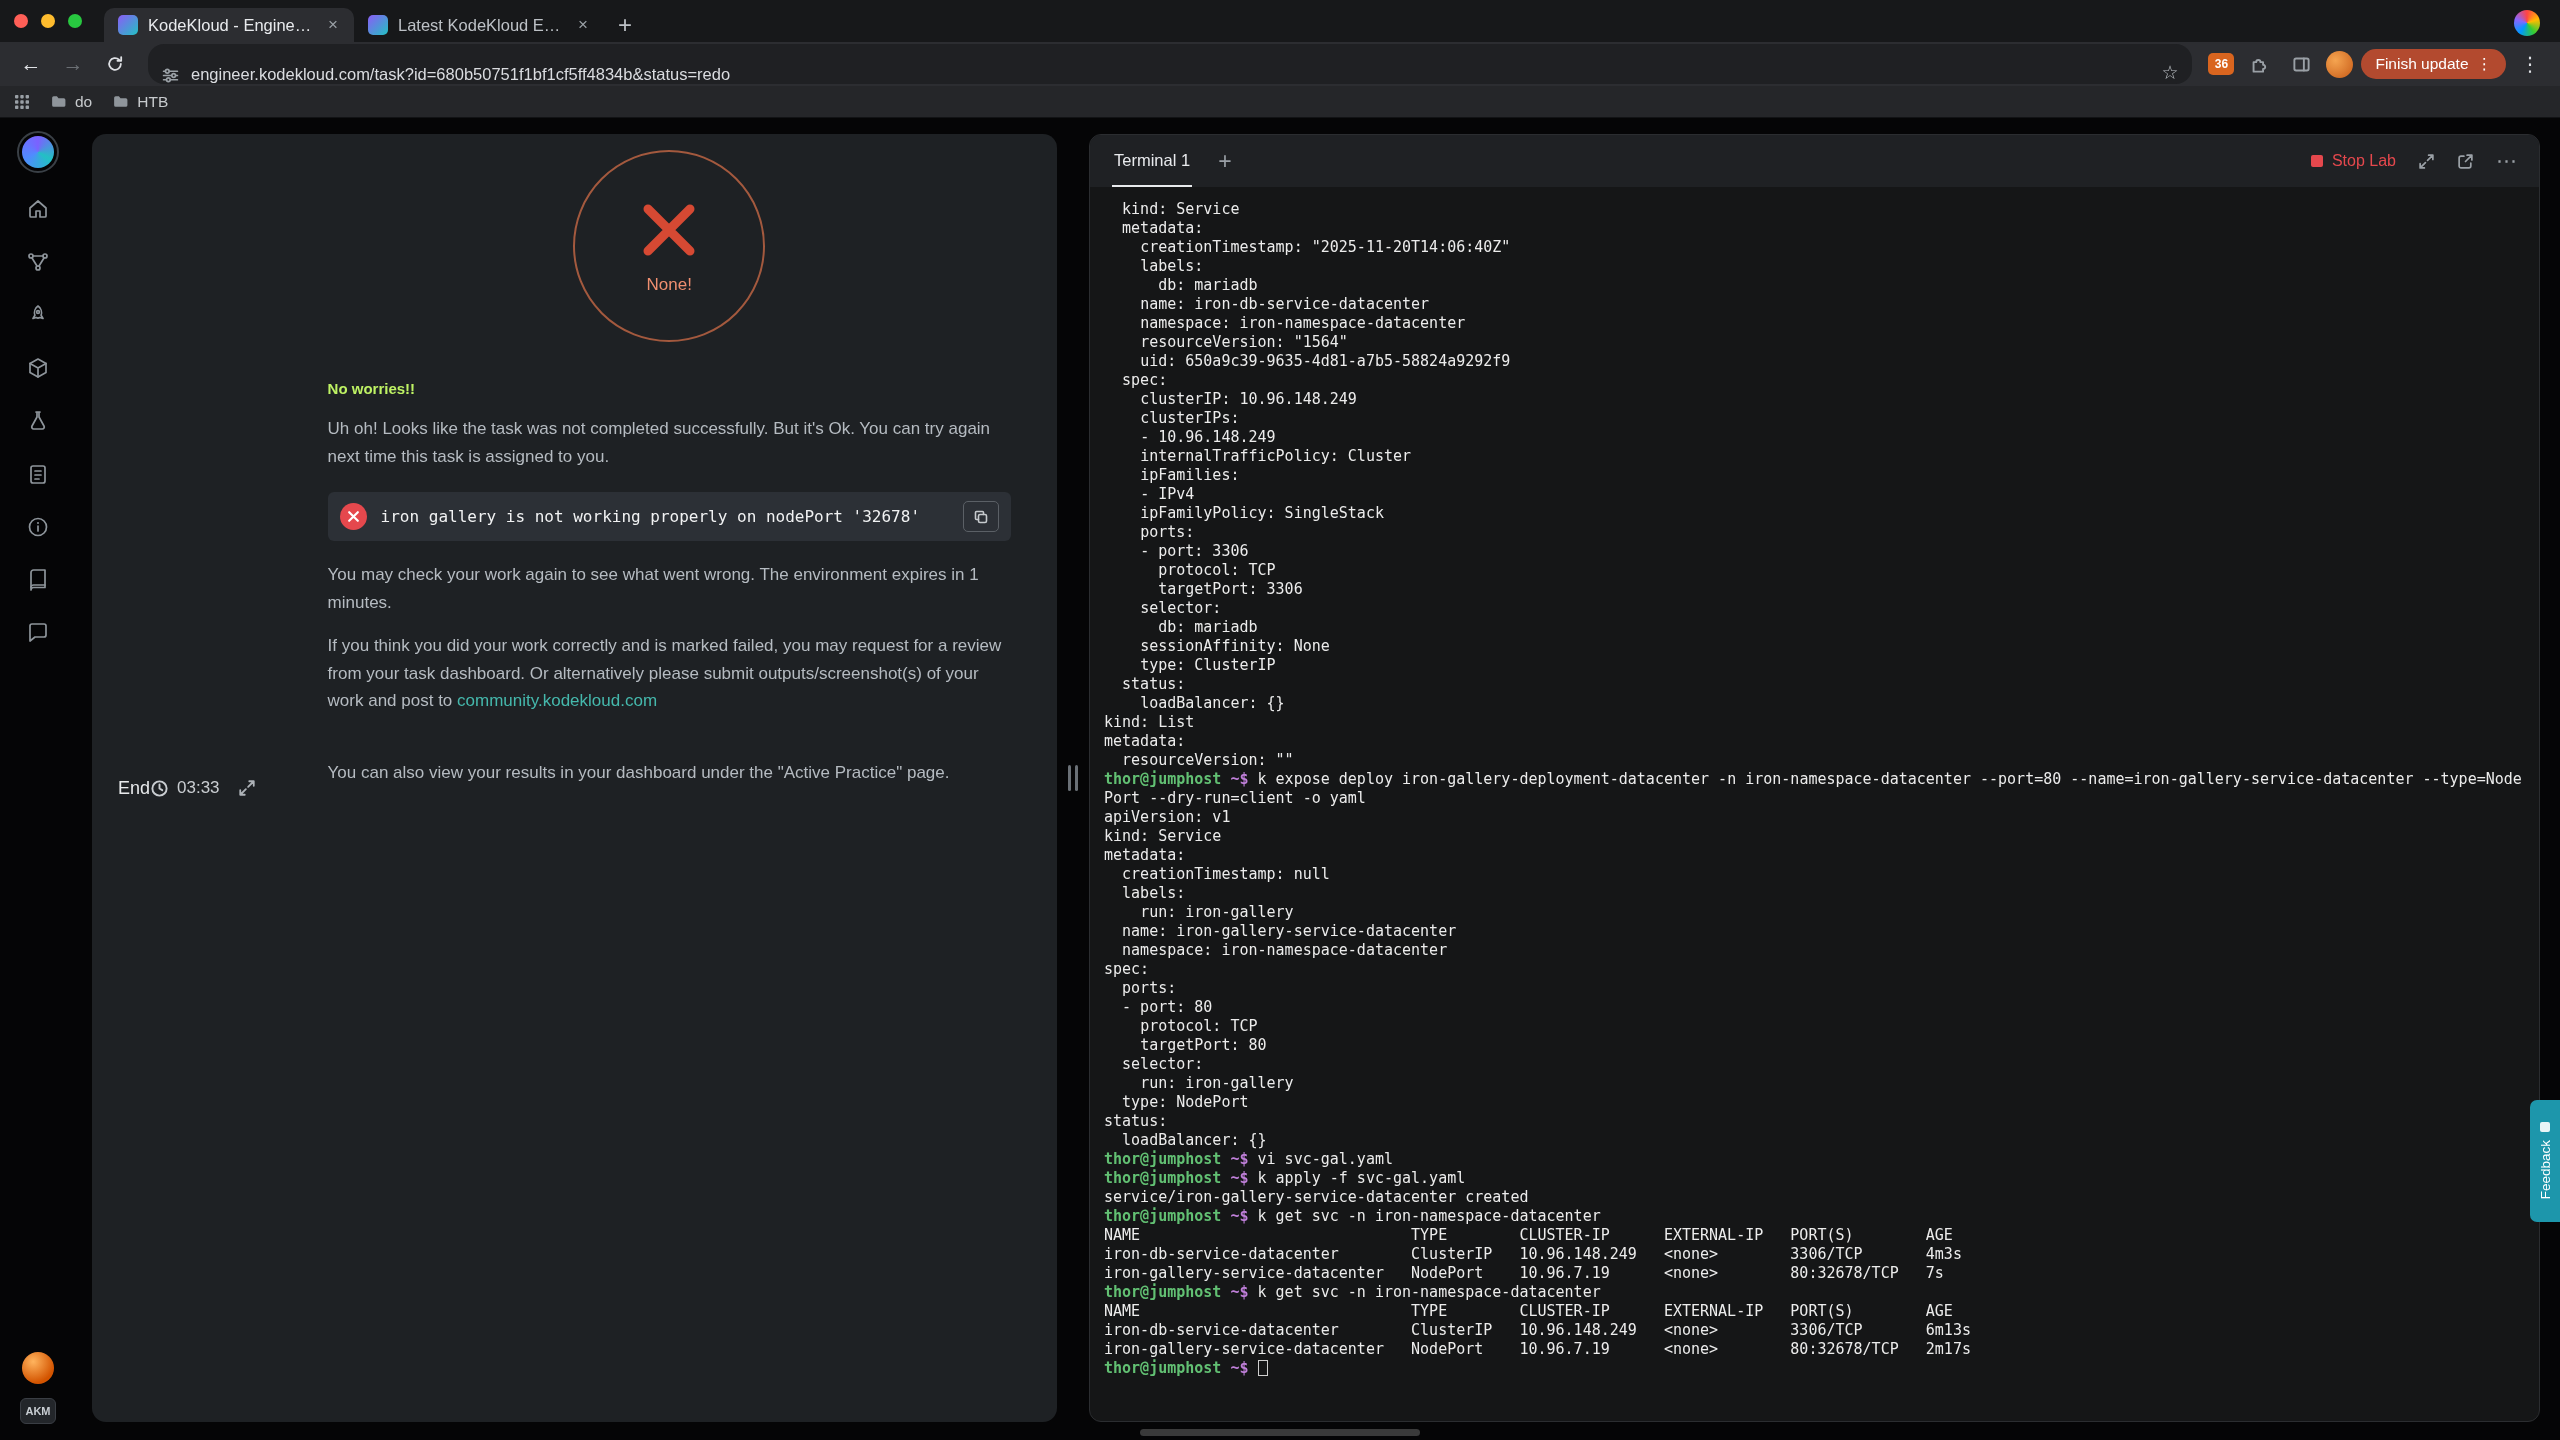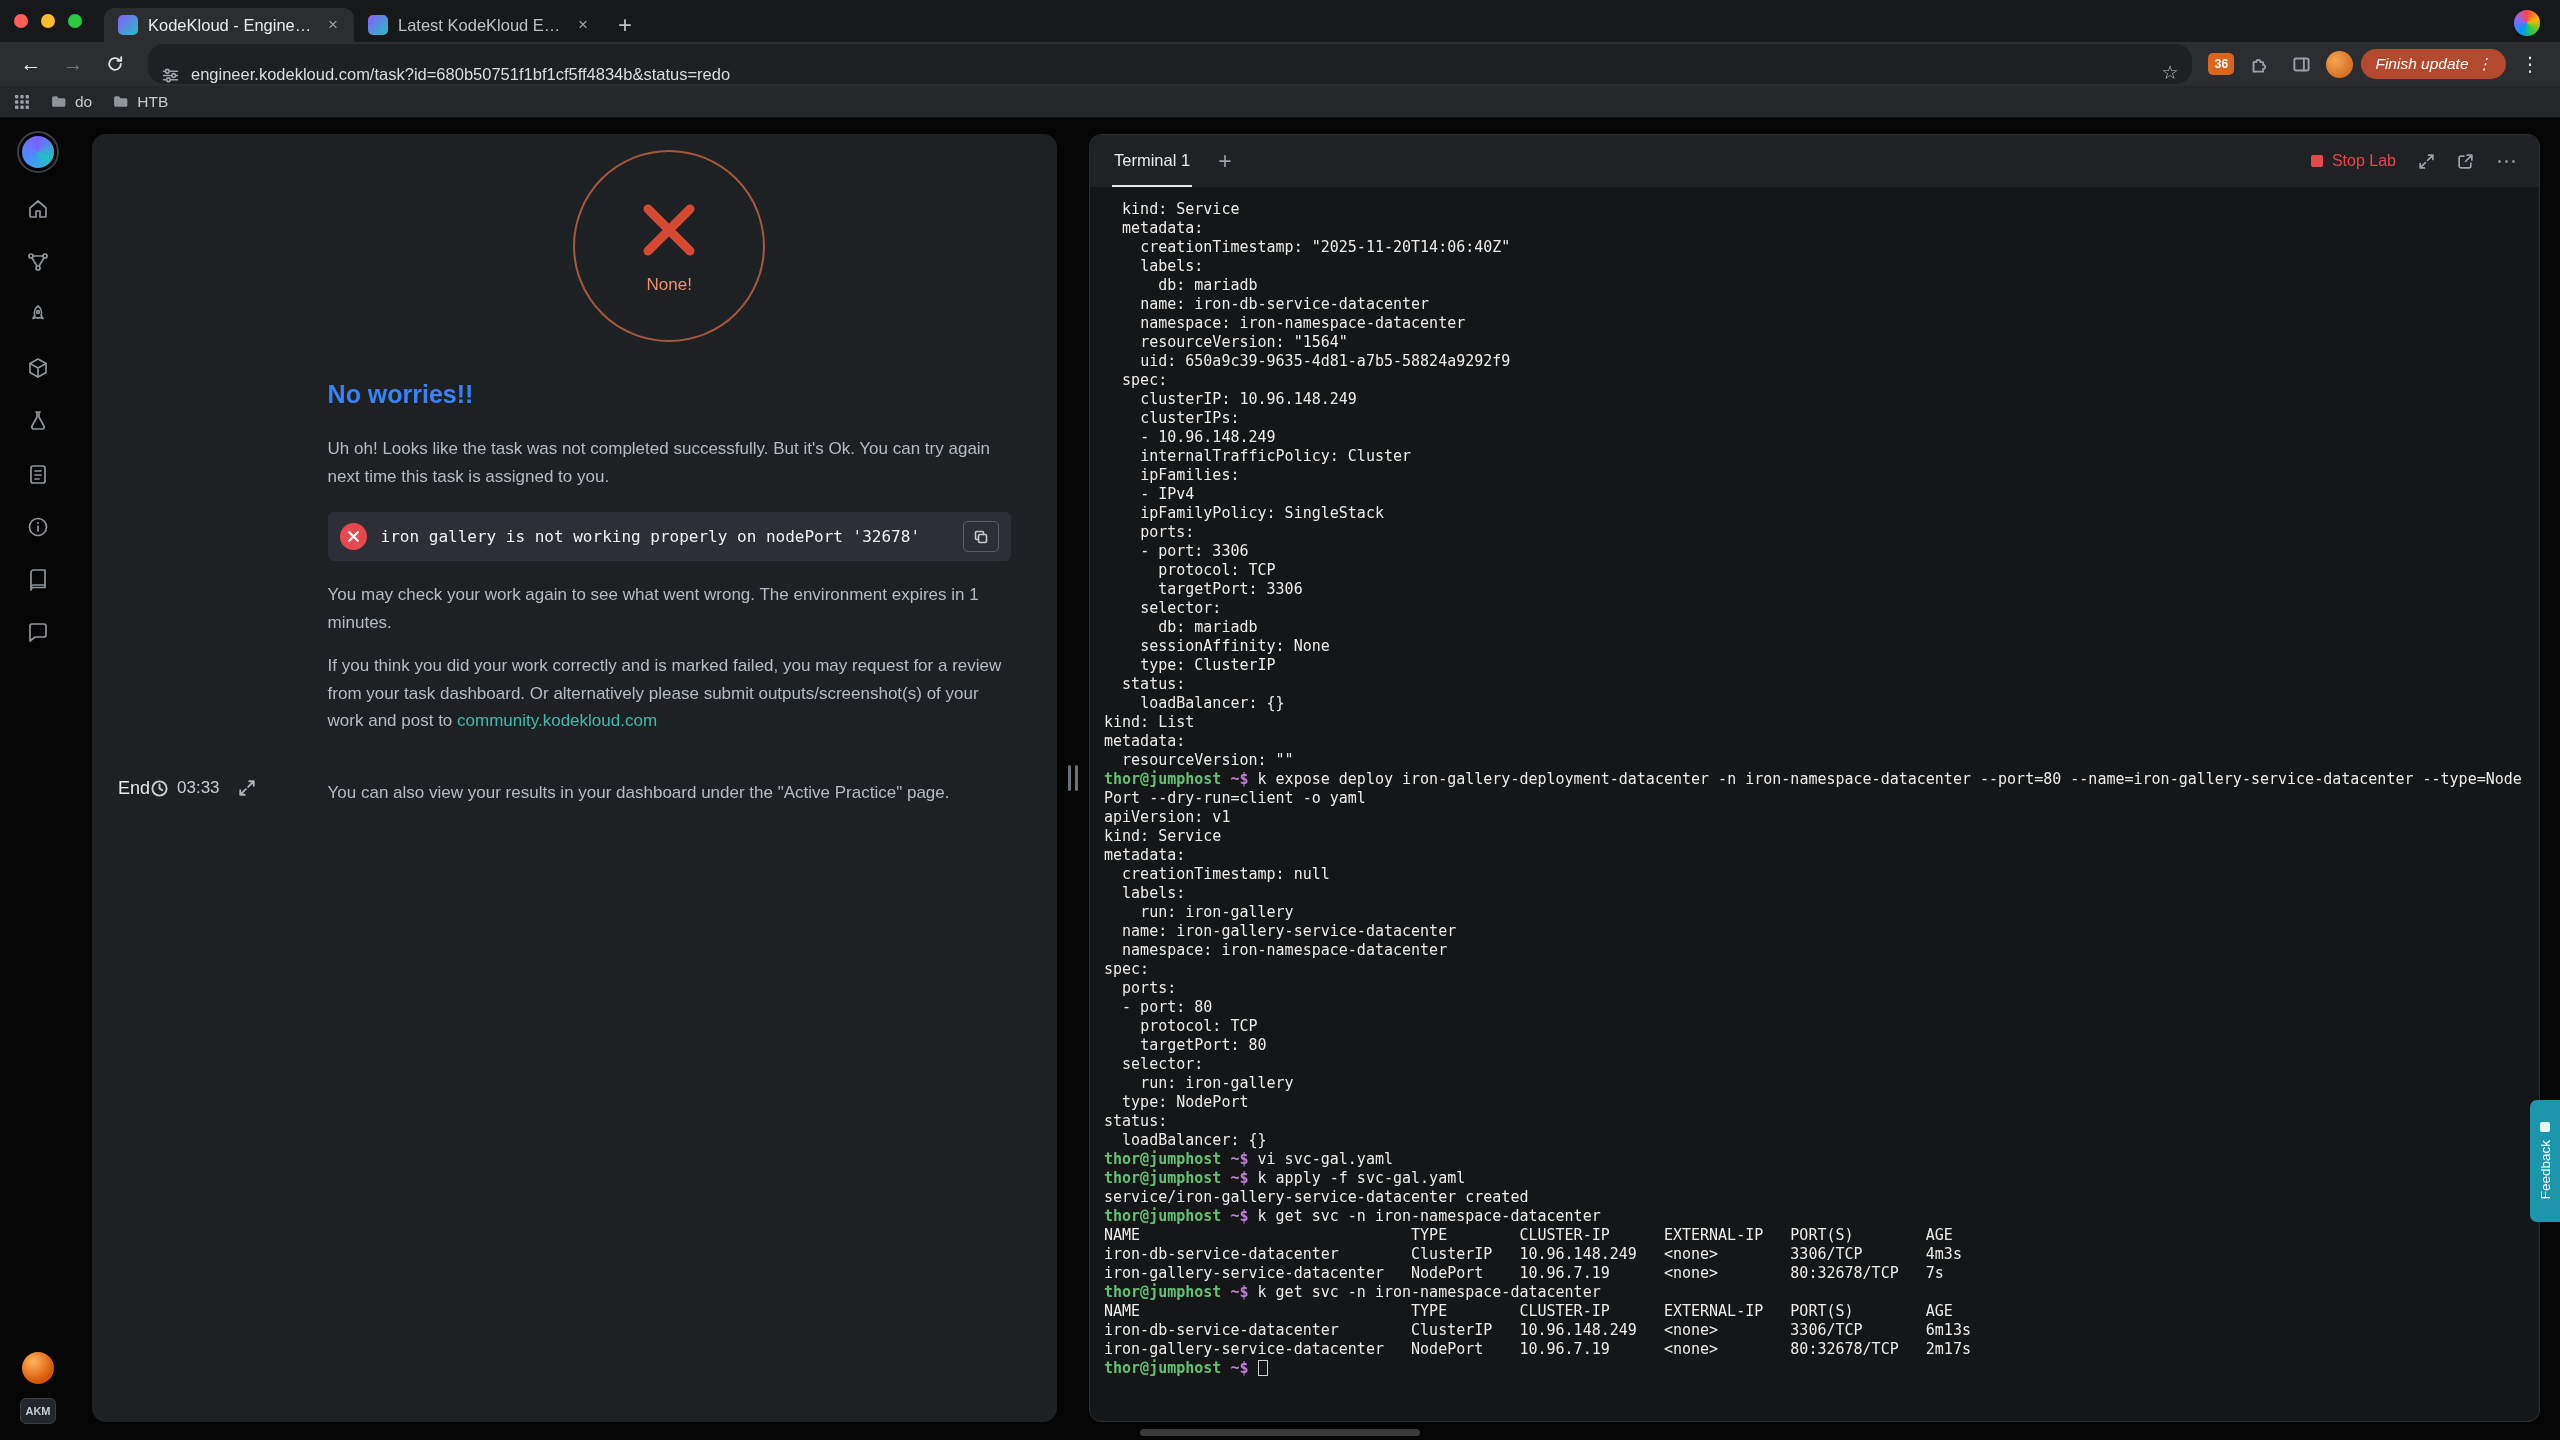--- a/index.html
+++ b/index.html
@@ -29,21 +29,21 @@
   .nav-btn.disabled { color:#6b6f74; }
   .omnibox { flex:1; height:40px; background:#1f2023; border-radius:16px; display:flex; align-items:flex-end;
              padding:0 14px; gap:12px; margin:0 8px; }
   .url { flex:1; color:#dadce0; font-size:16.5px; white-space:nowrap; overflow:hidden; }
   .star { color:#bdc1c6; font-size:19px; }
   .ext-badge { min-width:26px; height:22px; border-radius:5px; background:#d9651f; color:#fff; font-size:12px;
                font-weight:bold; display:grid; place-items:center; padding:0 4px; }
   .nav-avatar { width:27px; height:27px; border-radius:50%;
                 background:radial-gradient(circle at 35% 35%, #f5a450, #c75b17); }
   .finish-pill { height:30px; border-radius:15px; background:#b34a2f; color:#fff; font-size:15.5px;
-                 display:flex; align-items:center; gap:8px; padding:0 14px;font-style:italic; }
+                 display:flex; align-items:center; gap:8px; padding:0 14px; }
   .kebab { color:#dfe1e5; font-size:20px; padding:0 6px; }
 
   .bookmarks { height:32px; background:#252629; display:flex; align-items:center; padding:0 14px; gap:20px;
                flex:none; border-bottom:1px solid #121315; }
   .bm-item { display:flex; align-items:center; gap:8px; color:#c7cacd; font-size:15.5px; }
 
   .icon svg { display:block; }
   .ico-g { stroke:#9aa0a6; fill:none; stroke-width:1.6; stroke-linecap:round; stroke-linejoin:round; }
 
   
@@ -67,21 +67,21 @@
   .task-card { width:965px; flex:none; background:#1e2124; border-radius:14px; display:flex; flex-direction:row;
                overflow:hidden; }
   .task-header { display:flex; align-items:center; justify-content:space-between; padding:20px 26px 0; }
   .end-btn { color:#e8eaec; font-size:18px; background:none; border:none; font-family:inherit; }
   .th-right { display:flex; align-items:center; gap:18px; color:#c9cdd1; }
   .timer { display:flex; align-items:center; gap:8px; font-size:17px; }
   .task-body { padding:0 46px; overflow:hidden; }
   .oops-wrap { width:192px; height:192px; border:2px solid #a3593e; border-radius:50%;
                margin:16px auto 38px; display:flex; flex-direction:column; align-items:center; justify-content:center; }
   .oops-label { margin-top:12px; color:#ef8f70; font-size:17px; }
-  .task-body h2 { color:#3b82f6; font-size:25px; margin-bottom:26px; }
+  .task-body h2 { color:#bef264; font-size:15px; margin-bottom:18px; }
   .task-body p { color:#b5bbc1; font-size:17px; line-height:1.62; margin-bottom:16px; }
   .error-bar { display:flex; align-items:center; gap:14px; background:#2c3036; border-radius:6px;
                padding:9px 12px; margin:22px 0 20px; }
   .err-dot { width:27px; height:27px; border-radius:50%; background:var(--error-red,#e5484d);
              display:grid; place-items:center; flex:none; }
   .err-text { flex:1; font-family:"DejaVu Sans Mono", monospace; font-size:16px; color:#f1f2f3; }
   .copy-btn { width:36px; height:31px; border:1px solid #5b6066; border-radius:5px; background:none;
               display:grid; place-items:center; flex:none; }
   .link { color:var(--link-teal,#45b8ac); }
   .p-last { margin-top:44px !important; }

